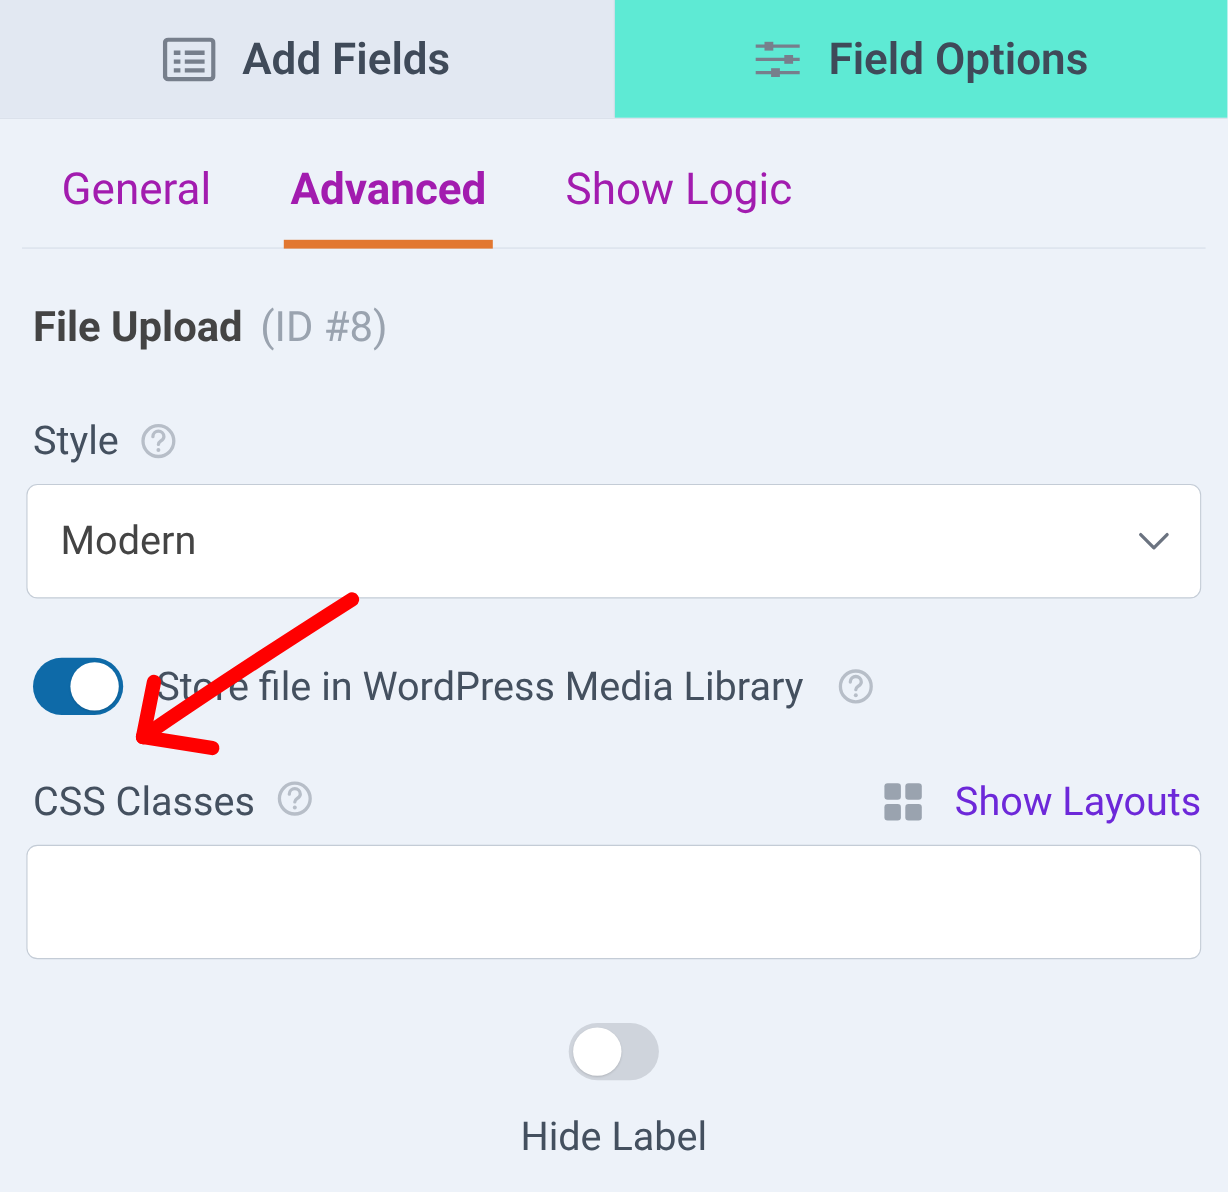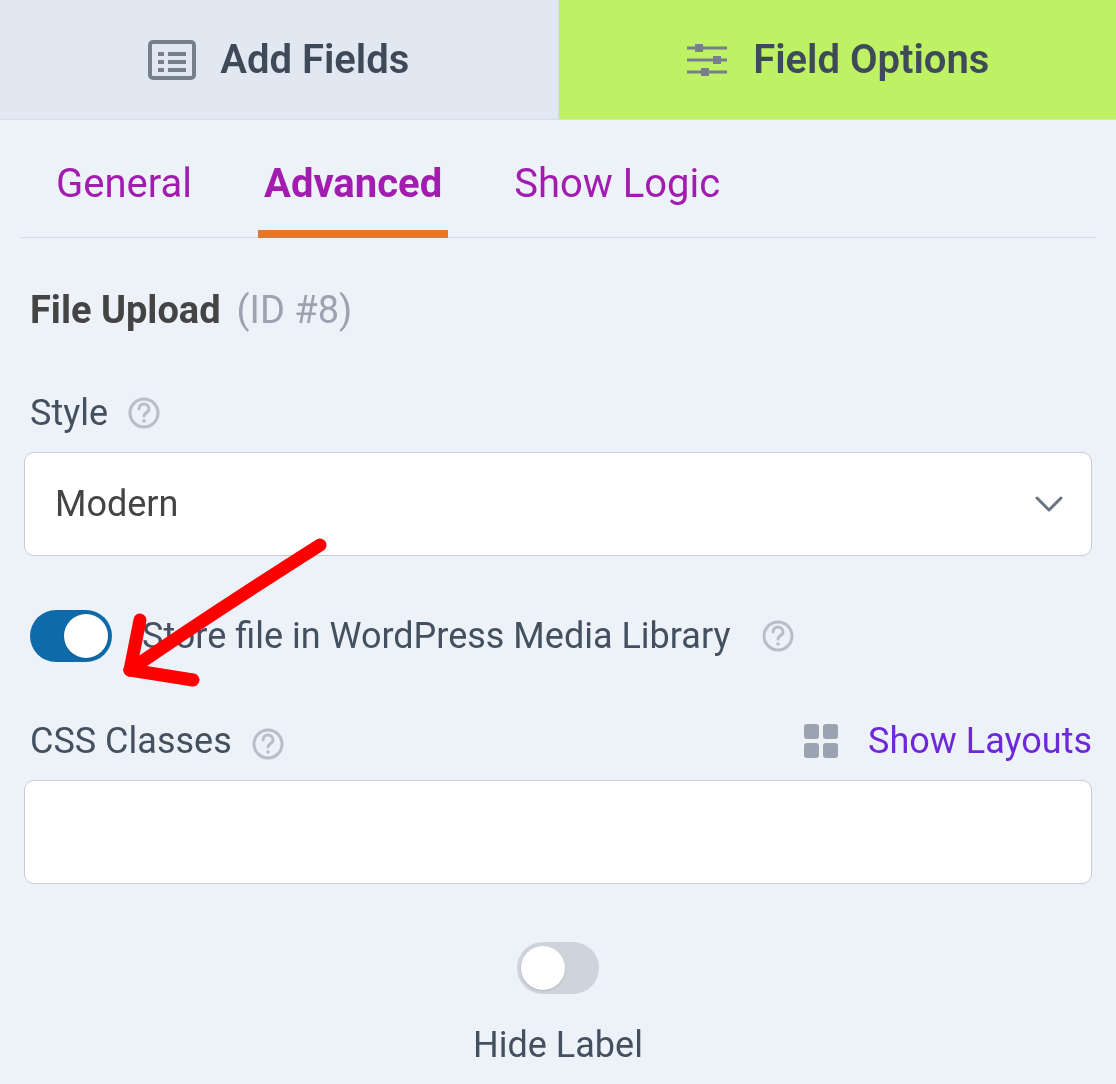--- a/index.html
+++ b/index.html
@@ -8,40 +8,40 @@
     height: 1084px;
     font-family: -apple-system, BlinkMacSystemFont, "Segoe UI", Roboto, Helvetica, Arial, sans-serif;
     background: #edf2f9;
     color: #444;
     overflow: hidden;
   }
 
   
   .topbar {
     display: flex;
-    height: 120px;
+    height: 108px;
     border-bottom: 1px solid #d6dde8;
   }
   .topbar .top-tab {
     flex: 1;
     display: flex;
     align-items: center;
     justify-content: center;
     gap: 24px;
     font-size: 40px;
     font-weight: 600;
     color: #3f4a59;
     user-select: none;
   }
   .topbar .top-tab.inactive {
     background: #e2e8f2;
     border-right: 1px solid #d6dde8;
   }
   .topbar .top-tab.active {
-    background: #bef264;
+    background: #5eead4;
   }
   .top-icon svg { display: block; }
 
   
   .subtabs {
     display: flex;
     gap: 60px;
     padding: 40px 30px 0 30px;
     border-bottom: 1px solid #d6dde8;
     margin: 0 20px;
@@ -256,21 +256,21 @@
       <svg width="34" height="34" viewBox="0 0 34 34">
         <circle cx="17" cy="17" r="14" fill="none" stroke="#b7bec8" stroke-width="3"></circle>
         <path d="M12 13c0-3 2.5-5 5-5s5 2 5 5c0 2-1.5 3-3 4-1 0.7-2 1.5-2 3" fill="none" stroke="#b7bec8" stroke-width="3" stroke-linecap="round"></path>
         <circle cx="17" cy="25" r="1.8" fill="#b7bec8"></circle>
       </svg>
     </span>
   </div>
 
   <div class="field-block">
     <div class="label-row justify">
-      <div style="display:flex;align-items:flex-end;gap:18px;">
+      <div style="display:flex;align-items:flex-start;gap:18px;">
         <span>CSS Classes</span>
         <span class="help-icon">
           <svg width="34" height="34" viewBox="0 0 34 34">
             <circle cx="17" cy="17" r="14" fill="none" stroke="#b7bec8" stroke-width="3"></circle>
             <path d="M12 13c0-3 2.5-5 5-5s5 2 5 5c0 2-1.5 3-3 4-1 0.7-2 1.5-2 3" fill="none" stroke="#b7bec8" stroke-width="3" stroke-linecap="round"></path>
             <circle cx="17" cy="25" r="1.8" fill="#b7bec8"></circle>
           </svg>
         </span>
       </div>
       <div class="right-group">

